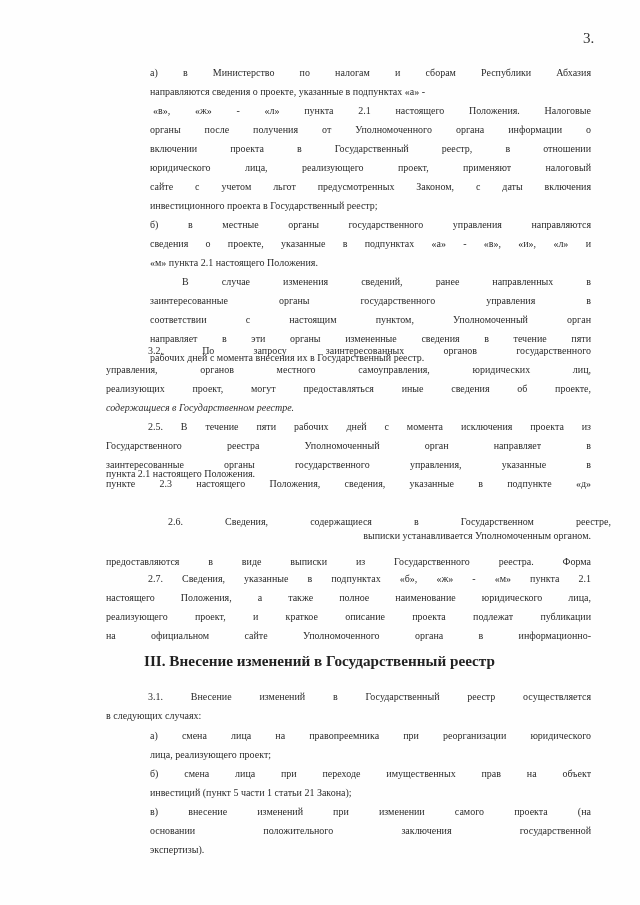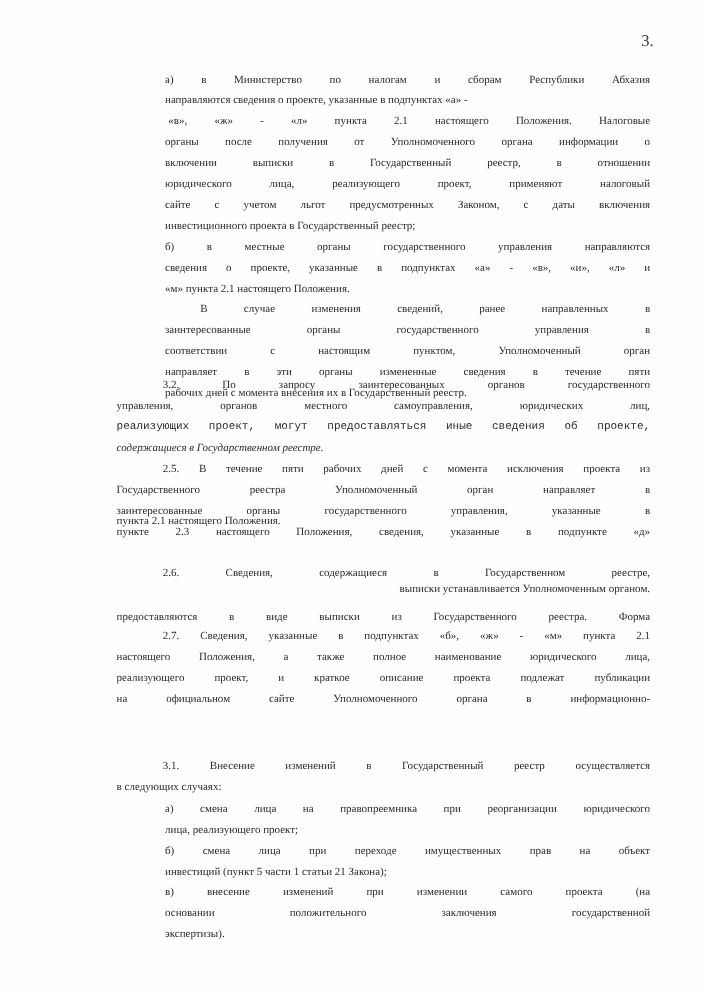--- a/index.html
+++ b/index.html
@@ -63,21 +63,21 @@
 
 <div class="page">
 
   <div class="page-number">3.</div>
 
   <div>
     <div class="line justify c1" style="top:63px;">а) в Министерство по налогам и сборам Республики Абхазия</div>
     <div class="line c1" style="top:82px;">направляются сведения о проекте, указанные в подпунктах «а» -</div>
     <div class="line justify" style="left:153px; width:438px; top:101px;">«в», «ж» - «л» пункта 2.1 настоящего Положения. Налоговые</div>
     <div class="line justify c1" style="top:120px;">органы после получения от Уполномоченного органа информации о</div>
-    <div class="line justify c1" style="top:139px;">включении выписки в Государственный реестр, в отношении</div>
+    <div class="line justify c1" style="top:139px;">включении проекта в Государственный реестр, в отношении</div>
     <div class="line justify c1" style="top:158px;">юридического лица, реализующего проект, применяют налоговый</div>
     <div class="line justify c1" style="top:177px;">сайте с учетом льгот предусмотренных Законом, с даты включения</div>
     <div class="line c1" style="top:196px;">инвестиционного проекта в Государственный реестр;</div>
   </div>
 
   <div>
     <div class="line justify c1" style="top:215px;">б) в местные органы государственного управления направляются</div>
     <div class="line justify c1" style="top:234px;">сведения о проекте, указанные в подпунктах «а» - «в», «и», «л» и</div>
     <div class="line c1" style="top:253px;">«м» пункта 2.1 настоящего Положения.</div>
   </div>
@@ -86,46 +86,47 @@
     <div class="line justify" style="left:182px; width:409px; top:272px;">В случае изменения сведений, ранее направленных в</div>
     <div class="line justify c1" style="top:291px;">заинтересованные органы государственного управления в</div>
     <div class="line justify c1" style="top:310px;">соответствии с настоящим пунктом, Уполномоченный орган</div>
     <div class="line justify c1" style="top:329px;">направляет в эти органы измененные сведения в течение пяти</div>
     <div class="line c1" style="top:348px;">рабочих дней с момента внесения их в Государственный реестр.</div>
   </div>
 
   <div>
     <div class="line justify c3" style="top:340px; top:341px;">3.2. По запросу заинтересованных органов государственного</div>
     <div class="line justify c2" style="top:360px;">управления, органов местного самоуправления, юридических лиц,</div>
-    <div class="line justify c2" style="top:379px;font-family:Liberation Mono, monospace;">реализующих проект, могут предоставляться иные сведения об проекте,</div>
+    <div class="line justify c2" style="top:379px;">реализующих проект, могут предоставляться иные сведения об проекте,</div>
     <div class="line c2" style="top:398px;font-style:italic;">содержащиеся в Государственном реестре.</div>
   </div>
 
   <div>
     <div class="line justify c3" style="top:417px;">2.5. В течение пяти рабочих дней с момента исключения проекта из</div>
     <div class="line justify c2" style="top:436px;">Государственного реестра Уполномоченный орган направляет в</div>
     <div class="line justify c2" style="top:455px;">заинтересованные органы государственного управления, указанные в</div>
     <div class="line justify c2" style="top:474px;">пункте 2.3 настоящего Положения, сведения, указанные в подпункте «д»</div>
     <div class="line c2" style="top:464px;">пункта 2.1 настоящего Положения.</div>
   </div>
 
   <div>
-    <div class="line justify c3" style="top:512px;">2.6. Сведения, содержащиеся в Государственном реестре,</div>
+    <div class="line justify c3" style="top:512px;margin-left:20px;">2.6. Сведения, содержащиеся в Государственном реестре,</div>
     <div class="line justify c2" style="top:552px;">предоставляются в виде выписки из Государственного реестра. Форма</div>
     <div class="line c2" style="top:526px;text-align:right;">выписки устанавливается Уполномоченным органом.</div>
   </div>
 
   <div>
     <div class="line justify c3" style="top:569px;">2.7. Сведения, указанные в подпунктах «б», «ж» - «м» пункта 2.1</div>
     <div class="line justify c2" style="top:588px;">настоящего Положения, а также полное наименование юридического лица,</div>
     <div class="line justify c2" style="top:607px;">реализующего проект, и краткое описание проекта подлежат публикации</div>
     <div class="line justify c2" style="top:626px;">на официальном сайте Уполномоченного органа в информационно-</div>
 
   </div>
 
+  <div class="heading">III. Внесение изменений в Государственный реестр</div>
 
   <div>
     <div class="line justify c3" style="top:687px;">3.1. Внесение изменений в Государственный реестр осуществляется</div>
     <div class="line c2" style="top:706px;">в следующих случаях:</div>
   </div>
 
   <div>
     <div class="line justify c4" style="top:726px;">а) смена лица на правопреемника при реорганизации юридического</div>
     <div class="line c4" style="top:745px;">лица, реализующего проект;</div>
   </div>

